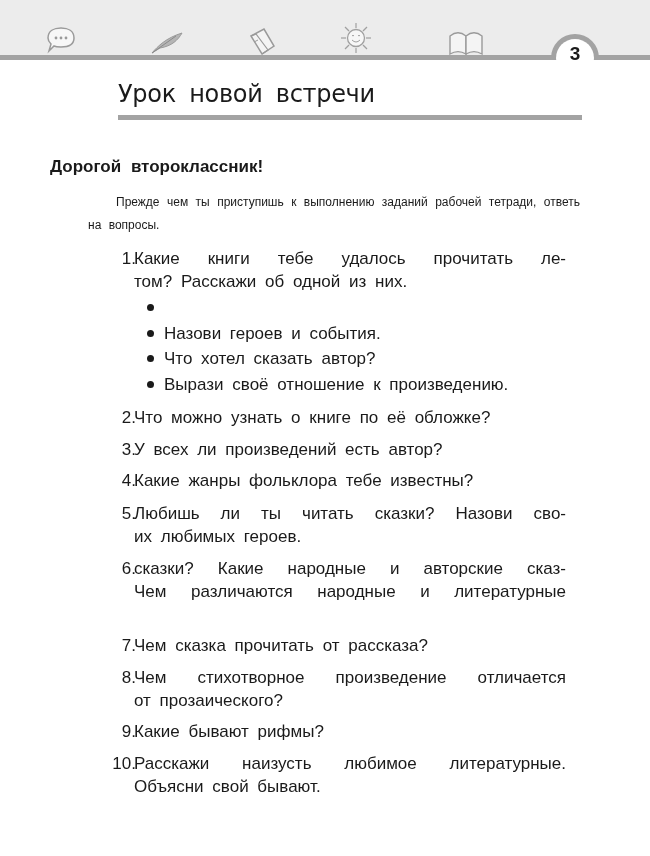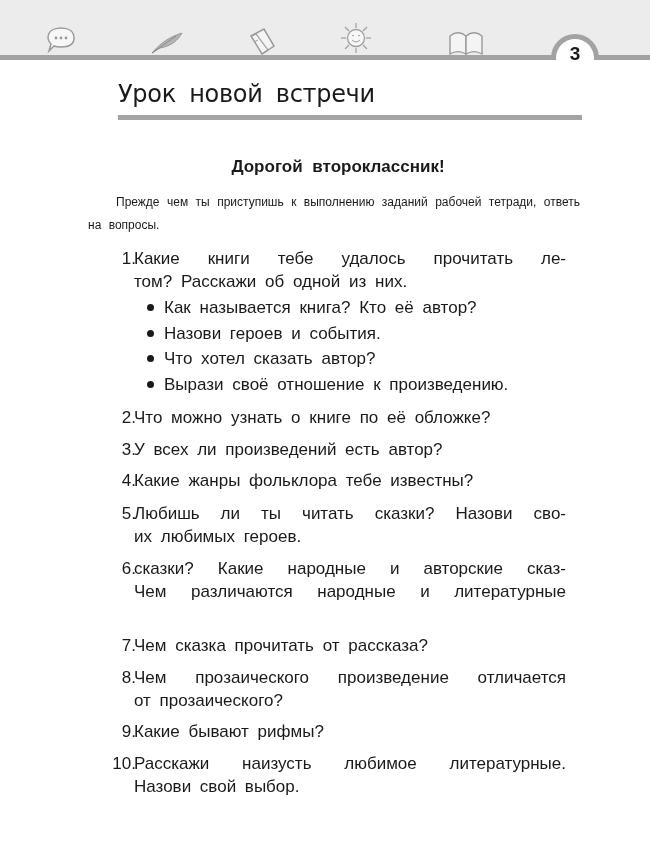--- a/index.html
+++ b/index.html
@@ -11,22 +11,22 @@
               background:#a3a3a3; }
   .page-tab-inner { position:absolute; left:556px; top:39px; width:38px; height:38px; border-radius:50%;
               background:#ffffff; }
   .page-tab-mask { position:absolute; left:540px; top:60px; width:70px; height:30px; background:#ffffff; }
   .page-number { position:absolute; left:556px; top:43px; width:38px; text-align:center;
                  font-weight:bold; font-size:19px; color:#1a1a1a; }
   .hicon { position:absolute; top:24px; }
   .title { position:absolute; left:118px; top:80px; font-size:24px; font-weight:normal; word-spacing:6px;
            font-family:"DejaVu Sans", sans-serif; letter-spacing:-0.3px; }
   .title-rule { position:absolute; left:118px; top:115px; width:464px; height:5px; background:#a3a3a3; }
-  .greeting { position:absolute; left:0; width:650px; top:157px; text-align:center; font-weight:bold;
-              font-size:17px; word-spacing:5px; padding-left:26px; box-sizing:border-box; }
+  .greeting { position:absolute; left:0; width:650px; top:157px; font-weight:bold;
+              font-size:17px; word-spacing:5px; padding-left:50px; box-sizing:border-box; }
   .intro { position:absolute; left:88px; width:492px; top:191px; font-size:12px; line-height:23px;
            text-align:justify; text-align-last:left; word-spacing:4px; }
   .intro .indent { display:inline-block; width:28px; }
   .q { position:absolute; font-size:17px; line-height:23px; word-spacing:4px; }
   .q-num { position:absolute; left:0; width:28px; text-align:right; }
   .q-text { position:absolute; left:26px; width:432px; text-align:justify; }
   .bullet { position:absolute; left:147px; font-size:17px; line-height:23px; word-spacing:4px; }
   .bullet-dot { display:inline-block; width:7px; height:7px; border-radius:50%; background:#1a1a1a;
                 vertical-align:middle; margin-right:10px; margin-top:-3px; }
 </style>
@@ -84,21 +84,21 @@
 <div class="intro"><span class="indent"></span><span>Прежде чем ты приступишь к выполнению заданий рабочей тетради, ответь на вопросы.</span></div>
 
 <div class="q" style="left:108px;top:247px;width:472px;">
   <span class="q-num">1.</span>
   <div class="q-text">
     <div style="text-align-last:justify">Какие книги тебе удалось прочитать ле-</div>
     <div>том? Расскажи об одной из них.</div>
   </div>
 </div>
 
-<div class="bullet" style="top:296px"><span class="bullet-dot"></span><span>Как называется книга? Кто её автор?</span></div>
+<div class="bullet" style="top:296px"><span class="bullet-dot"></span></div>
 <div class="bullet" style="top:322px"><span class="bullet-dot"></span><span>Назови героев и события.</span></div>
 <div class="bullet" style="top:347px"><span class="bullet-dot"></span><span>Что хотел сказать автор?</span></div>
 <div class="bullet" style="top:373px"><span class="bullet-dot"></span><span>Вырази своё отношение к произведению.</span></div>
 
 <div class="q" style="left:108px;top:406px;width:472px;">
   <span class="q-num">2.</span>
   <div class="q-text">
       <div>Что можно узнать о книге по её обложке?</div>
     </div>
 </div>
@@ -136,31 +136,31 @@
 <div class="q" style="left:108px;top:634px;width:472px;">
   <span class="q-num">7.</span>
   <div class="q-text">
       <div>Чем сказка прочитать от рассказа?</div>
     </div>
 </div>
 
 <div class="q" style="left:108px;top:666px;width:472px;">
   <span class="q-num">8.</span>
   <div class="q-text">
-    <div style="text-align-last:justify">Чем прозаического произведение отличается</div>
+    <div style="text-align-last:justify">Чем стихотворное произведение отличается</div>
     <div>от прозаического?</div>
   </div>
 </div>
 
 <div class="q" style="left:108px;top:720px;width:472px;">
   <span class="q-num">9.</span>
   <div class="q-text">
       <div>Какие бывают рифмы?</div>
     </div>
 </div>
 
 <div class="q" style="left:108px;top:752px;width:472px;">
   <span class="q-num">10.</span>
   <div class="q-text">
     <div style="text-align-last:justify">Расскажи наизусть любимое литературные.</div>
-    <div>Назови свой выбор.</div>
+    <div>Объясни свой бывают.</div>
   </div>
 </div>
 
 </body></html>

